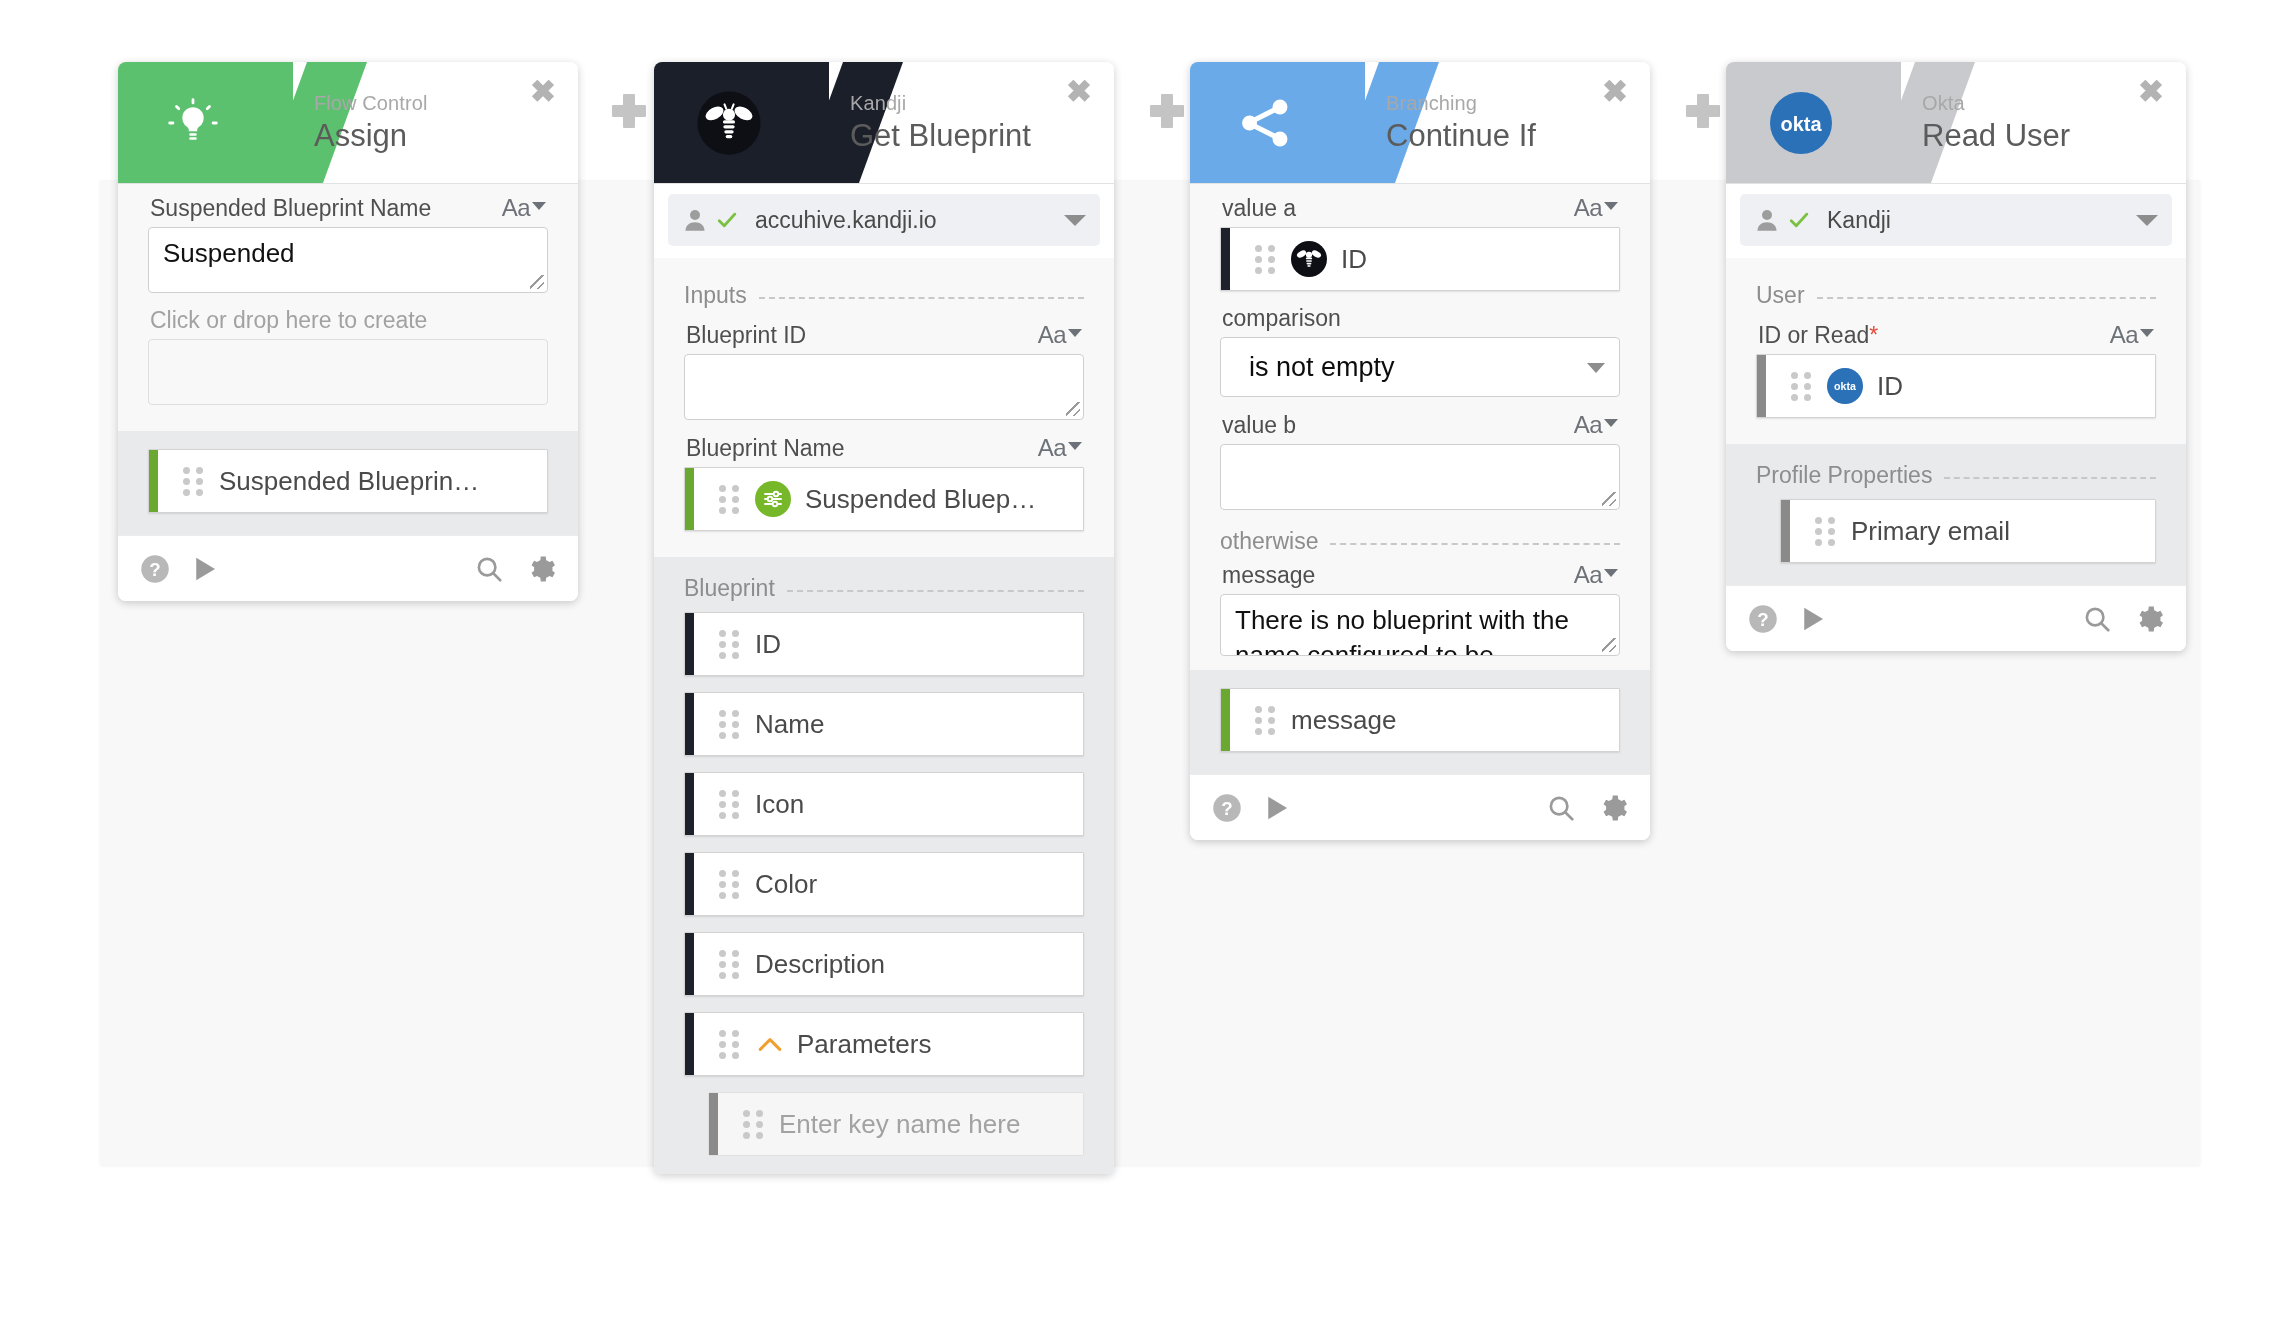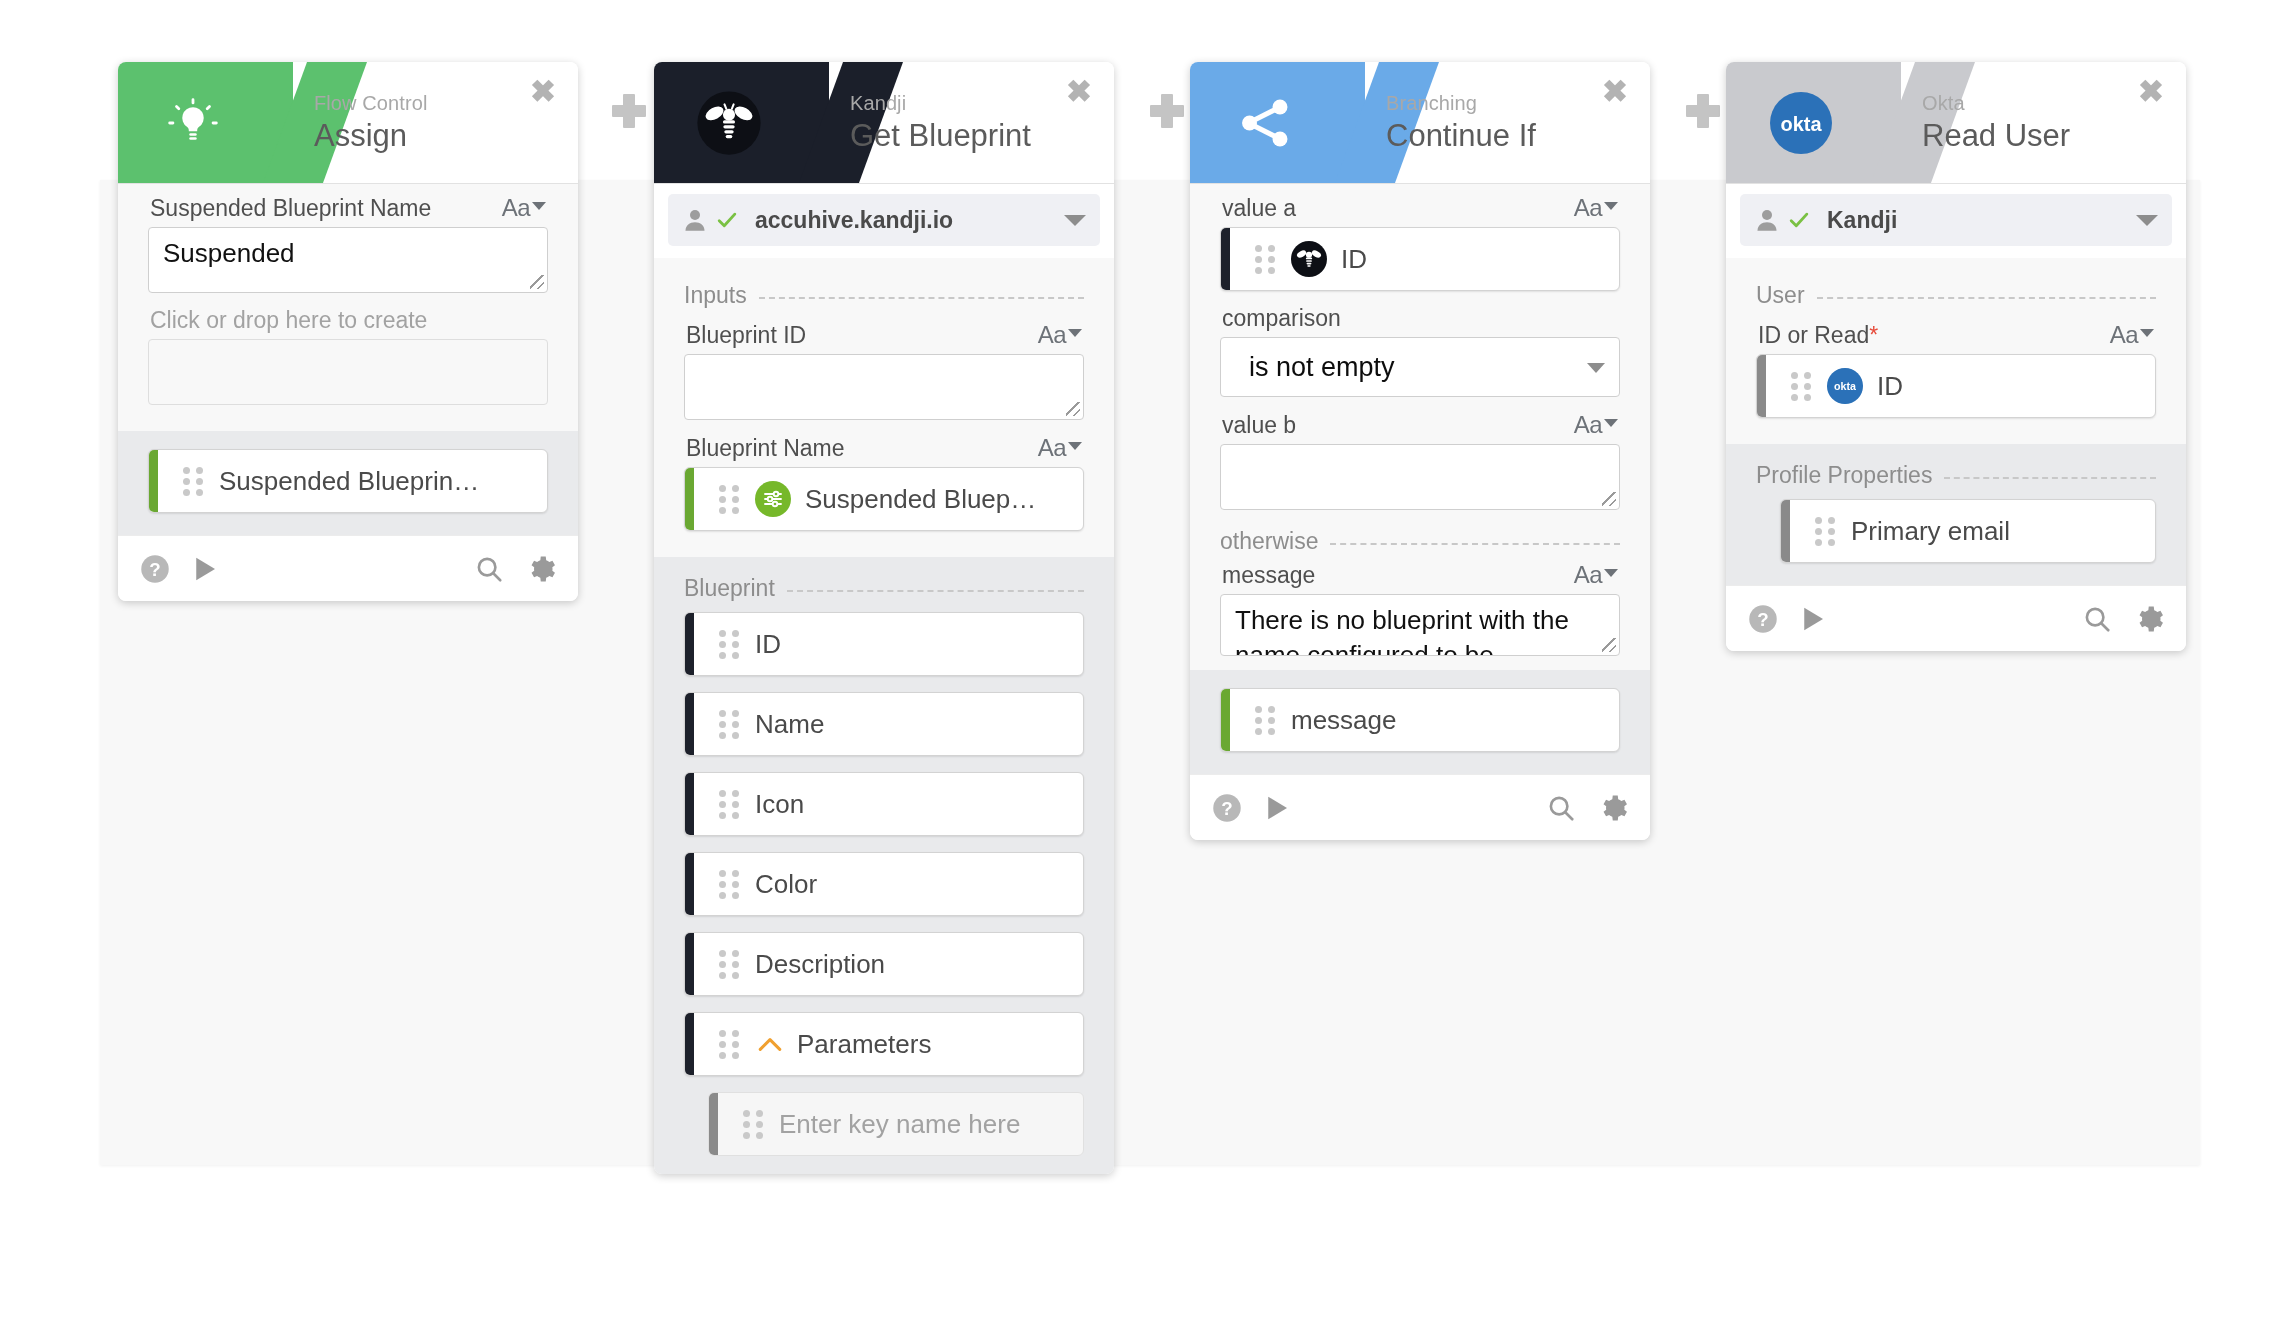--- a/index.html
+++ b/index.html
@@ -92,21 +92,20 @@
     line-height: 1;
     cursor: pointer;
     z-index: 5;
     user-select: none;
   }
 
   
   .account-bar-wrap {
     background: #ffffff;
     padding: 10px 14px 12px 14px;
-    font-weight: bold;
   }
   .account-bar {
     display: flex; align-items: center;
     height: 52px;
     background: #eff0f4;
     border-radius: 5px;
     padding: 0 14px;
   }
   .person-icon { width: 26px; height: 26px; flex: 0 0 auto; }
   .check-icon  { width: 22px; height: 22px; margin-left: 8px; flex: 0 0 auto; }
@@ -221,21 +220,21 @@
     border-right: 9px solid transparent;
     border-top: 10px solid #8d8d8d;
   }
 
   
   .token {
     position: relative;
     display: flex; align-items: center;
     background: #ffffff;
     border: 1px solid #d3d3d3;
-    border-radius: 6px;
+    border-radius: 1px;
     height: 64px;
     padding-left: 22px;
     margin-bottom: 16px;
     box-shadow: 0 1px 2px rgba(0,0,0,.10);
     overflow: hidden;
     cursor: grab;
   }
   .token::before {
     content: "";
     position: absolute;

